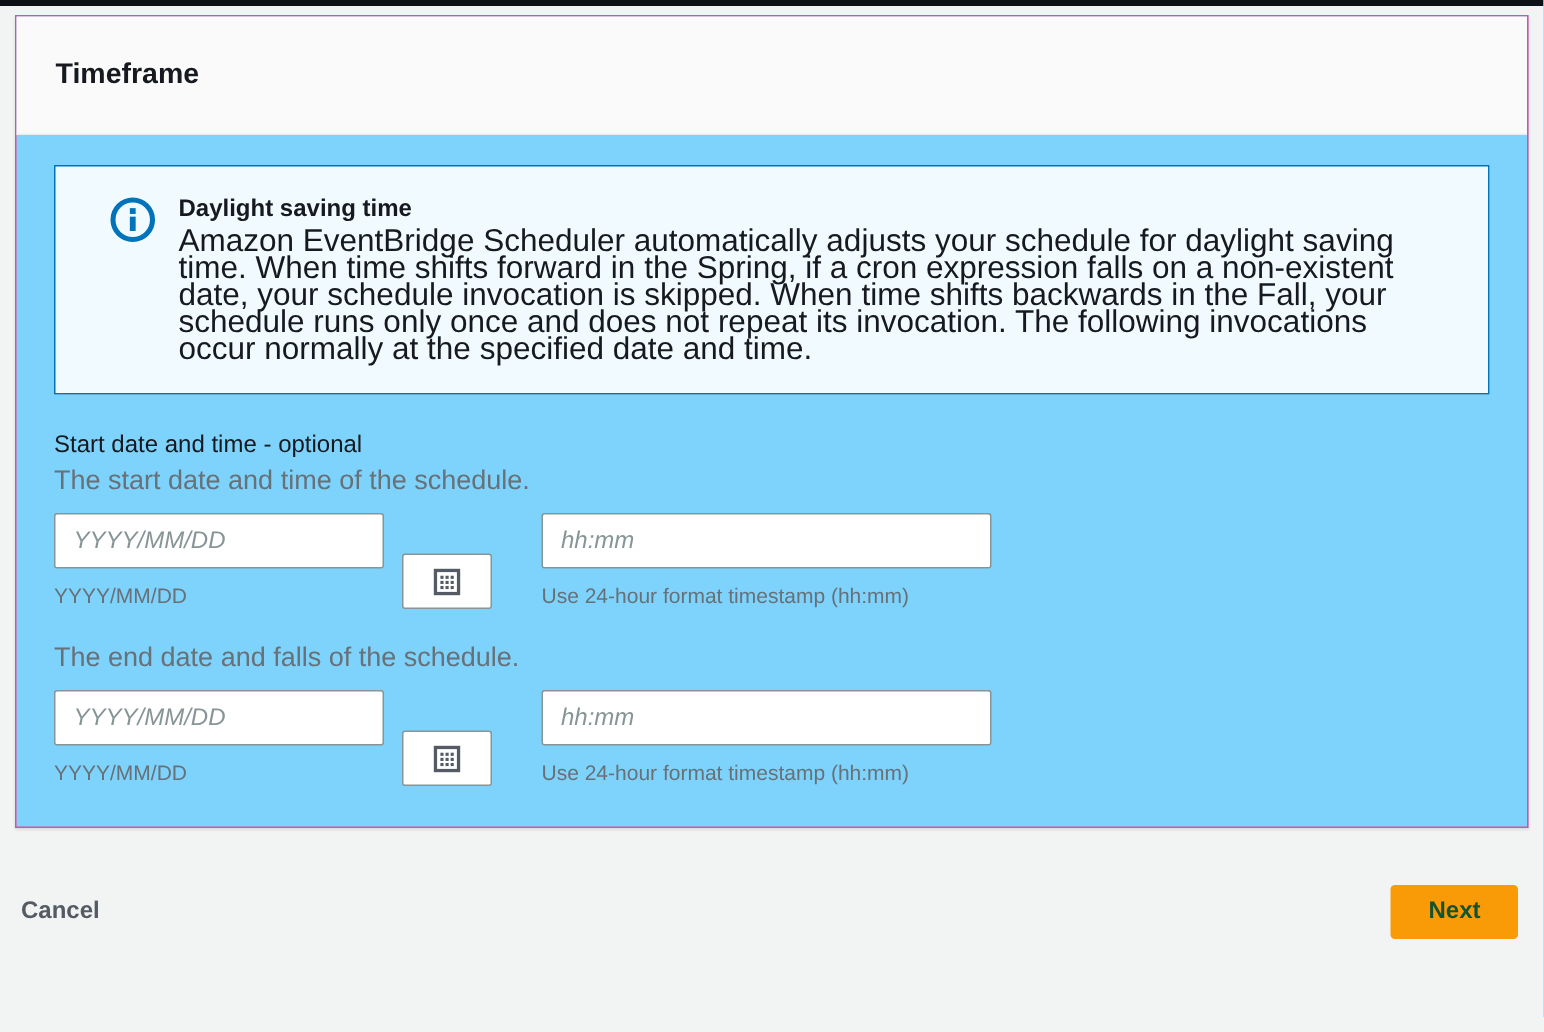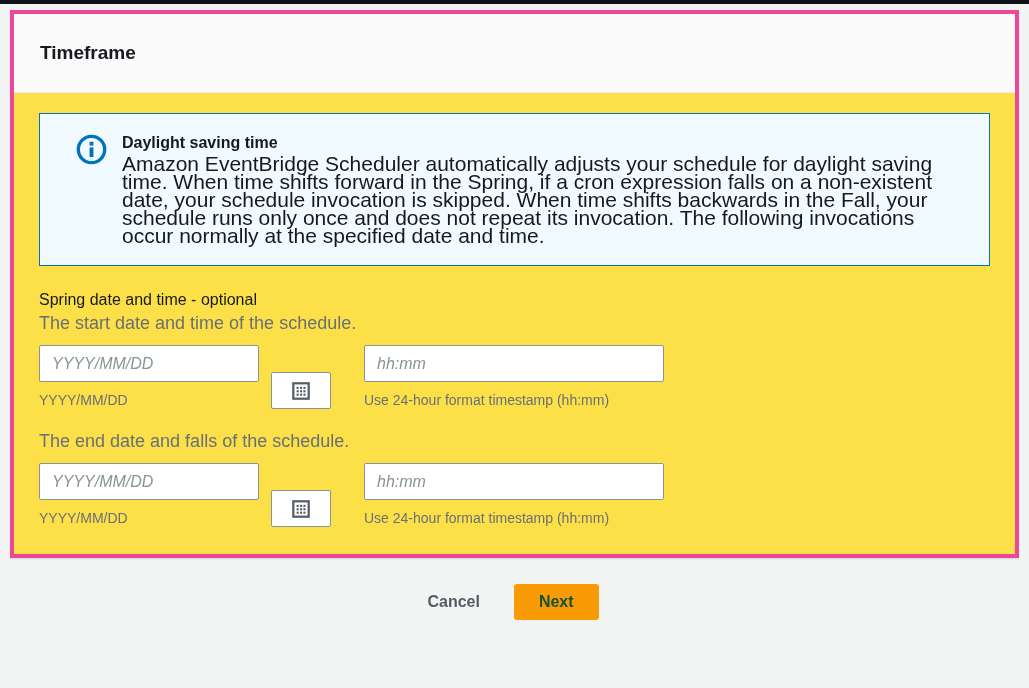--- a/index.html
+++ b/index.html
@@ -11,23 +11,23 @@
   html,body{margin:0;padding:0;}
   body{
     width:1029px;height:688px;
     background:#f2f3f3;
     font-family:"Liberation Sans",sans-serif;
     color:#16191f;
     position:relative;overflow:hidden;
   }
   .top-bar{height:4px;background:#0d1117;}
   .panel{
-    margin:6px 10px 0 10px;
-    background:#fde047;
-    border:4px solid #ec4899;
+    margin:6px 10px 12px 10px;
+    background:#7dd3fc;
+    border:1px solid #ec4899;
     box-shadow:0 1px 2px 0 rgba(0,28,36,0.12);
   }
   .panel-header{
     height:79px;
     background:#fafafa;
     border-bottom:1px solid #eaeded;
     display:flex;align-items:center;
     padding:0 26px;
   }
   .panel-title{
@@ -72,21 +72,21 @@
     margin-left:12px;
     border:1px solid #879596;border-radius:2px;
     background:#fff;
     display:flex;align-items:center;justify-content:center;
     cursor:pointer;padding:0;
   }
   .calendar-btn svg{display:block;}
   .hint{font-size:14px;color:#687078;margin-top:9px;line-height:18px;}
 
   .footer{
-    display:flex;justify-content:center;align-items:center;
+    display:flex;justify-content:space-between;align-items:center;
     padding:26px 17px 0 0;
   }
   .btn-cancel{
     background:none;border:none;
     font-family:inherit;font-size:16px;font-weight:700;color:#545b64;
     padding:8px 14px;cursor:pointer;
   }
   .btn-next{
     background:var(--accent-orange);
     border:none;border-radius:3px;
@@ -116,21 +116,21 @@
         </svg>
       </span>
       <div class="alert-content">
         <div class="alert-title">Daylight saving time</div>
         <div class="alert-body">Amazon EventBridge Scheduler automatically adjusts your schedule for daylight saving time. When time shifts forward in the Spring, if a cron expression falls on a non-existent date, your schedule invocation is skipped. When time shifts backwards in the Fall, your schedule runs only once and does not repeat its invocation. The following invocations occur normally at the specified date and time.</div>
       </div>
     </div>
 
     <div class="form-group">
       <div class="field-label">
-        <span>Spring date and time</span>
+        <span>Start date and time</span>
         <span>-</span>
         <span class="optional">optional</span>
       </div>
       <div class="field-desc">The start date and time of the schedule.</div>
       <div class="controls">
         <div class="col-date">
           <input class="text-input" type="text" placeholder="YYYY/MM/DD" style="">
           <div class="hint">YYYY/MM/DD</div>
         </div>
         <button class="calendar-btn">

